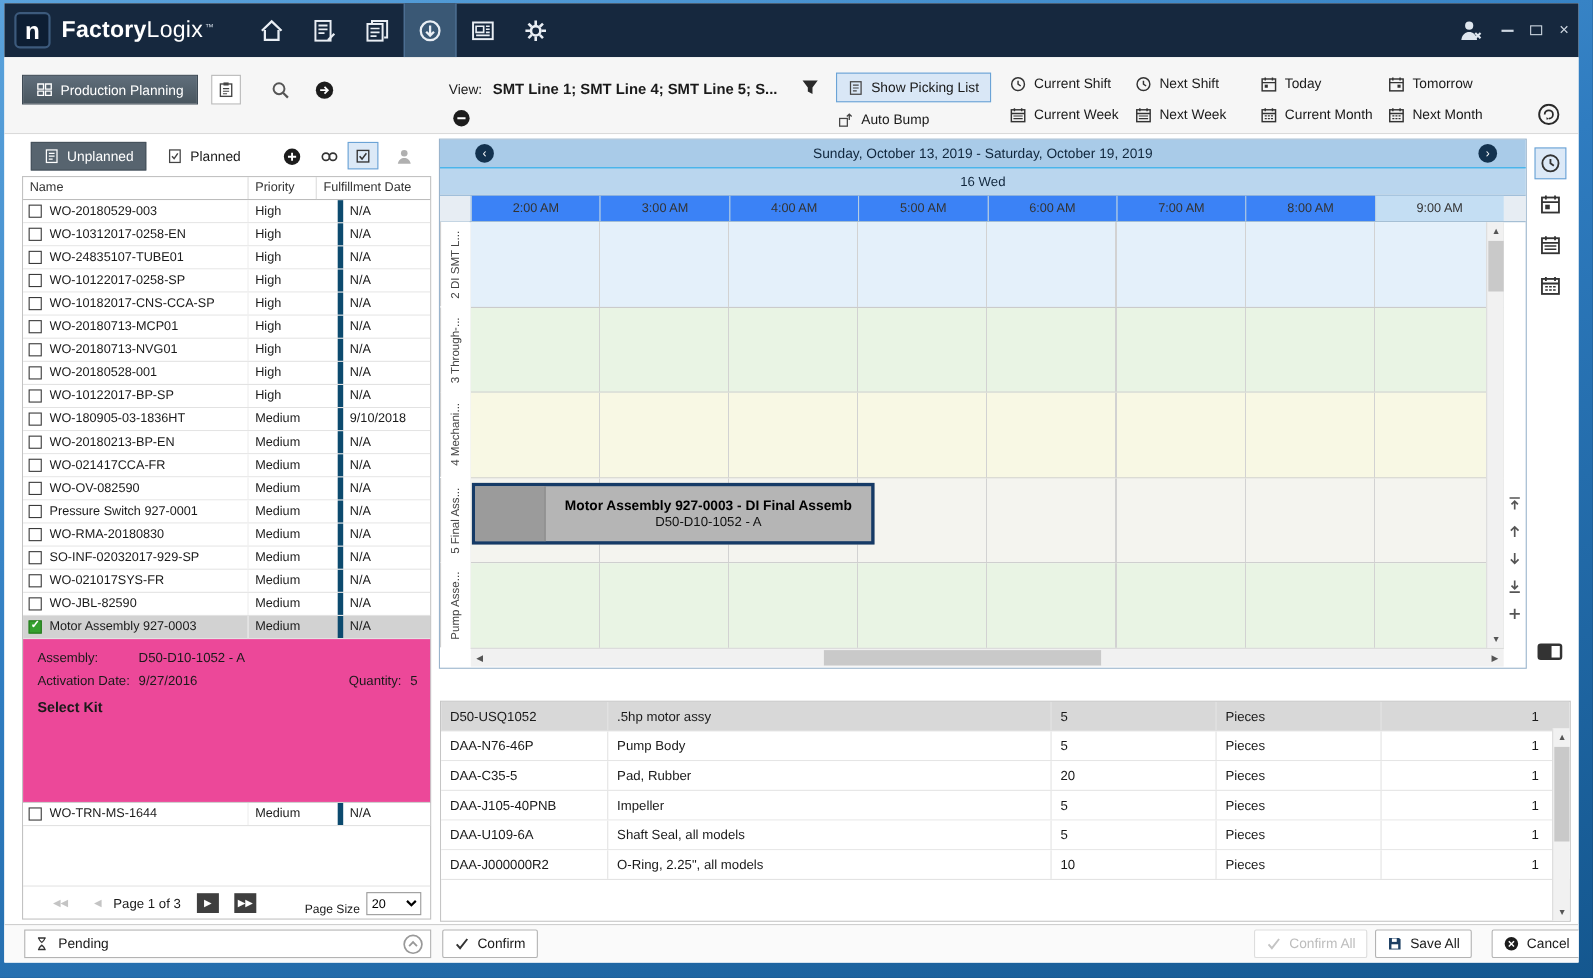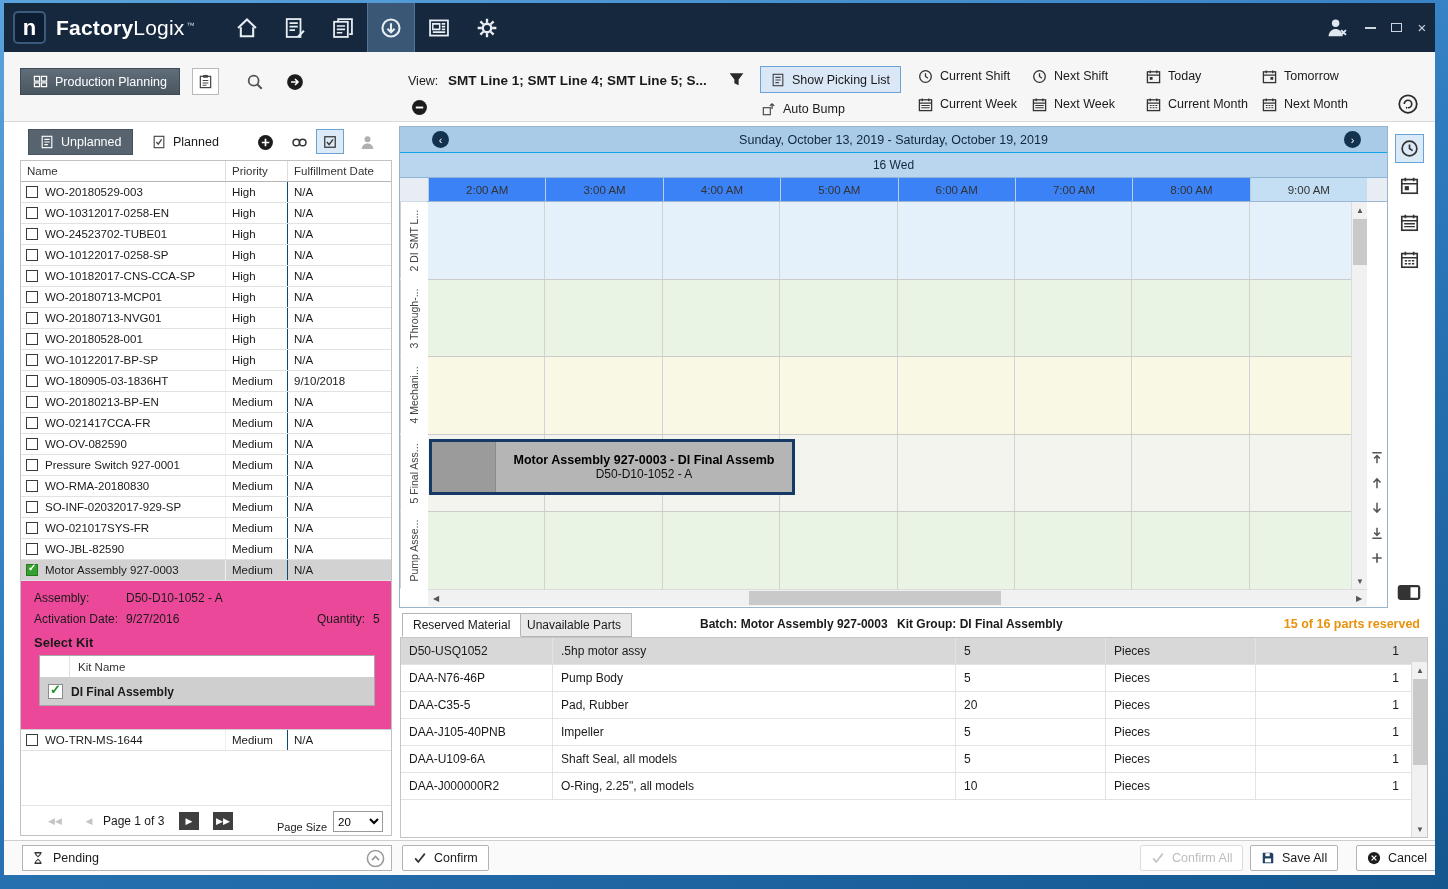--- a/index.html
+++ b/index.html
@@ -56,21 +56,21 @@
   .lp-header .h-name { flex:0 0 204px; padding-left:6px; }
   .lp-header .h-pri { flex:0 0 62px; padding-left:6px; border-left:1px solid #ddd; align-self:stretch; display:flex; align-items:center; }
   .lp-header .h-date { flex:1; padding-left:6px; border-left:1px solid #ddd; align-self:stretch; display:flex; align-items:center; }
   .wo-row { display:flex; align-items:center; height:21px; border-bottom:1px solid #e2e2e2; background:#fff; }
   .wo-row.selected { background:#d2d2d2; }
   .wo-row .cb { width:12px; height:12px; border:1.5px solid #3a3a3a; background:#fff; margin:0 7px 0 5px; flex:0 0 auto; position:relative; }
   .wo-row.checked .cb { background:#34a02e; border-color:#27791f; }
   .wo-row.checked .cb::after { content:"✓"; position:absolute; left:1px; top:-3px; color:#fff; font-size:10px; font-weight:bold; }
   .wo-row .c-name { flex:0 0 180px; white-space:nowrap; overflow:hidden; }
   .wo-row .c-pri { flex:0 0 62px; padding-left:6px; border-left:1px solid #eee; align-self:stretch; display:flex; align-items:center; }
-  .wo-row .c-date { flex:1; padding-left:6px; border-left:1px solid #0c4a6e; align-self:stretch; display:flex; align-items:center; }
+  .wo-row .c-date { flex:1; padding-left:6px; border-left:5px solid #0c4a6e; align-self:stretch; display:flex; align-items:center;margin-left:20px; }
   .lp-detail { position:relative; height:149px; border-bottom:1px solid #cfcfcf; background:#ec4899; font-size:12px; }
   .d-lab { position:absolute; color:#1a1a1a; }
   .d-val { position:absolute; color:#1a1a1a; }
   .select-kit { position:absolute; left:13px; top:54px; font-weight:bold; font-size:13px; }
   .kit-box { position:absolute; left:18px; top:74px; width:336px; border:1px solid #a9a9a9; }
   .kit-header { display:flex; align-items:center; height:22px; border-bottom:1px solid #cfcfcf; font-size:11.5px; color:#333; background:#fff; }
   .kit-header .kcb { width:30px; align-self:stretch; border-right:1px solid #e2e2e2; }
   .kit-row { display:flex; align-items:center; height:27px; background:#cfcfcf; font-weight:bold; font-size:12px; }
   .kit-check { width:15px; height:15px; background:#fff; border:1px solid #8b8b8b; margin:0 8px; position:relative; flex:0 0 auto; }
   .kit-check::after { content:"✓"; position:absolute; left:1px; top:-3px; color:#1f9422; font-size:13px; font-weight:bold; }
@@ -448,21 +448,21 @@
           <span class="c-date">N/A</span>
         </div>
             <div class="wo-row">
           <span class="cb"></span>
           <span class="c-name">WO-10312017-0258-EN</span>
           <span class="c-pri">High</span>
           <span class="c-date">N/A</span>
         </div>
             <div class="wo-row">
           <span class="cb"></span>
-          <span class="c-name">WO-24523702-TUBE01</span>
+          <span class="c-name">WO-24835107-TUBE01</span>
           <span class="c-pri">High</span>
           <span class="c-date">N/A</span>
         </div>
             <div class="wo-row">
           <span class="cb"></span>
           <span class="c-name">WO-10122017-0258-SP</span>
           <span class="c-pri">High</span>
           <span class="c-date">N/A</span>
         </div>
             <div class="wo-row">
@@ -557,30 +557,20 @@
         </div>
 
         <div class="lp-detail">
           <span class="d-lab" style="left:13px;top:10px">Assembly:</span>
           <span class="d-val" style="left:105px;top:10px">D50-D10-1052 - A</span>
           <span class="d-lab" style="left:13px;top:31px">Activation Date:</span>
           <span class="d-val" style="left:105px;top:31px">9/27/2016</span>
           <span class="d-lab" style="left:296px;top:31px">Quantity:</span>
           <span class="d-val" style="left:352px;top:31px">5</span>
           <span class="select-kit">Select Kit</span>
-          <div class="kit-box">
-            <div class="kit-header">
-              <span class="kcb"></span>
-              <span style="padding-left:8px">Kit Name</span>
-            </div>
-            <div class="kit-row checked selected">
-              <span class="kit-check"></span>
-              <span>DI Final Assembly</span>
-            </div>
-          </div>
         </div>
 
         <div class="wo-row">
           <span class="cb"></span>
           <span class="c-name">WO-TRN-MS-1644</span>
           <span class="c-pri">Medium</span>
           <span class="c-date">N/A</span>
         </div>
 
         <div class="lp-pager">
@@ -735,35 +725,20 @@
           </button>
       <button class="panel-toggle">
             <svg width="24" height="17" viewBox="0 0 16 11">
               <rect x="0.5" y="0.5" width="15" height="10" rx="2" fill="#333"></rect>
               <rect x="9" y="2" width="5" height="7" fill="#fff"></rect>
             </svg>
           </button>
     </div>
 
     <div class="bottom-panel">
-      <div class="bp-tabs">
-        <button class="bp-tab selected" style="left:2px">
-              <span>Reserved Material</span>
-            </button>
-        <button class="bp-tab" style="left:116px">
-              <span>Unavailable Parts</span>
-            </button>
-        <span class="bp-batch">
-          <b>Batch:</b>
-          <b>Motor Assembly 927-0003</b>
-          <b style="margin-left:6px">Kit Group:</b>
-          <b>DI Final Assembly</b>
-        </span>
-        <span class="bp-status">15 of 16 parts reserved</span>
-      </div>
       <div class="bp-table">
         <div class="bp-row selected">
           <span class="col-part">D50-USQ1052</span>
           <span class="col-desc">.5hp motor assy</span>
           <span class="col-qty">5</span>
           <span class="col-unit">Pieces</span>
           <span class="col-reel">1</span>
         </div>
             <div class="bp-row">
           <span class="col-part">DAA-N76-46P</span>

